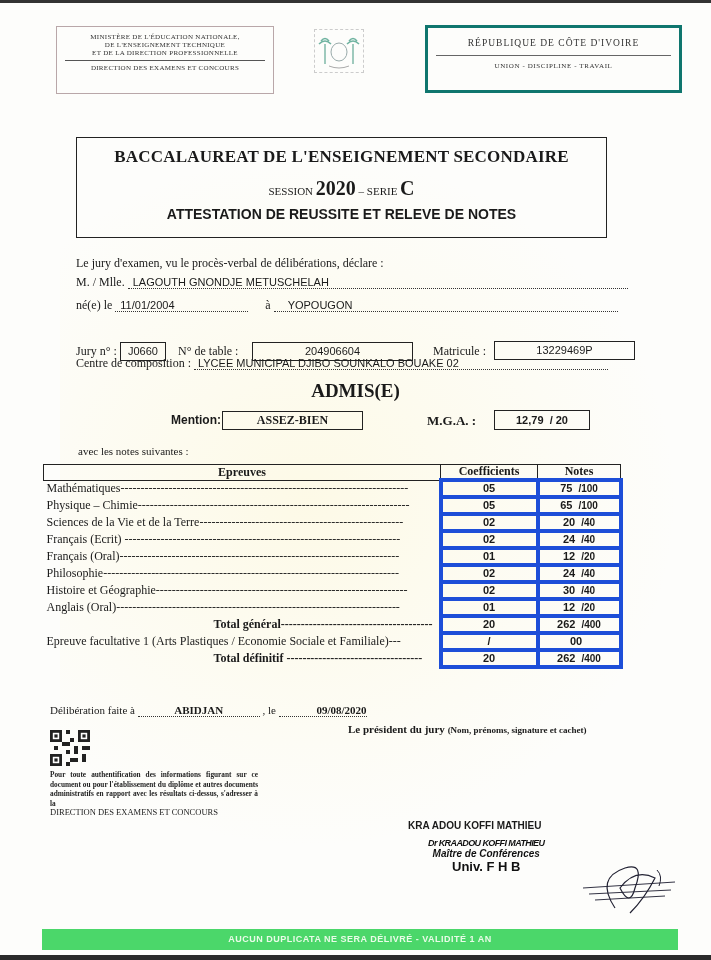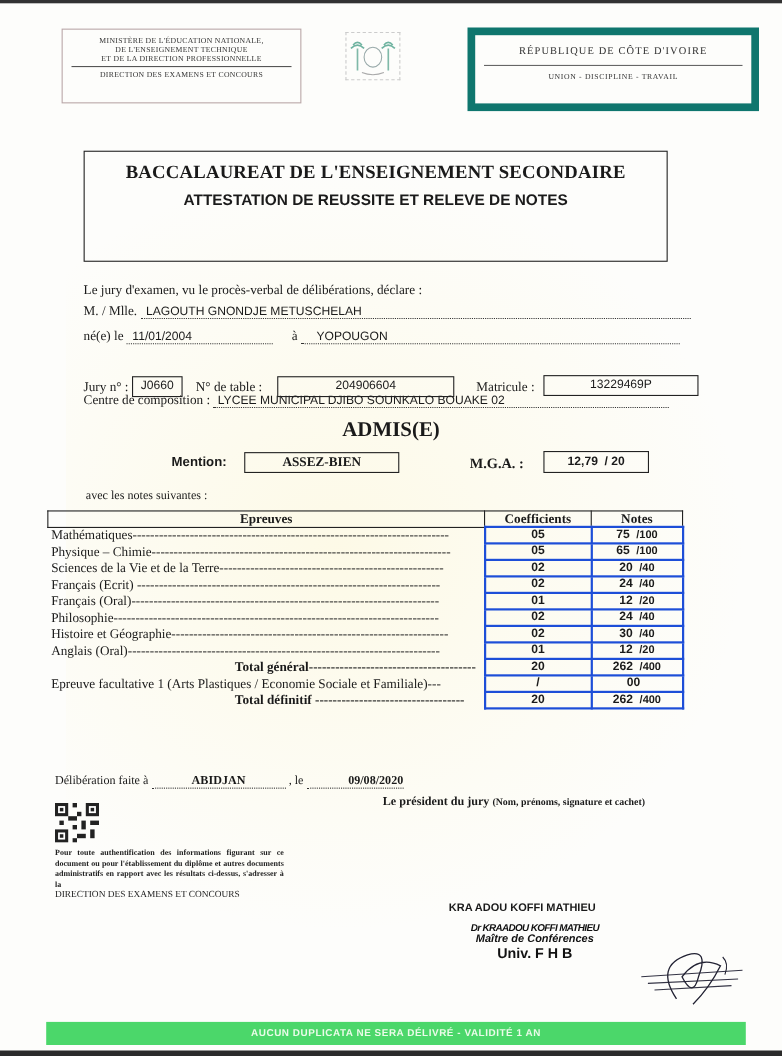--- a/index.html
+++ b/index.html
@@ -18,21 +18,21 @@
   .abs { position:absolute; }
   .hdr-left {
     left:56px; top:26px; width:216px; height:66px; border:1px solid #b9a7a9;
     font-family:"Liberation Serif", serif; font-size:7px; text-align:center; color:#333;
     letter-spacing:0.3px;
   }
   .hdr-left .l { line-height:8px; }
   .hdr-left .sep { margin:3px 8px 3px; border-top:1px solid #555; }
   .emblem { left:314px; top:29px; width:48px; height:42px; border:1px dashed #ccc; }
   .hdr-right {
-    left:425px; top:25px; width:251px; height:62px; border:7px solid #0f766e;
+    left:425px; top:25px; width:251px; height:62px; border:3px solid #0f766e;
     font-size:8px; text-align:center; color:#333; letter-spacing:0.6px;
   }
   .hdr-right .t1 { font-size:9.5px; margin-top:10px; letter-spacing:1px; }
   .hdr-right .sep { margin:7px 8px 6px; border-top:1px solid #666; }
   .hdr-right .t2 { font-size:7px; }
   .title-box {
     left:76px; top:137px; width:529px; height:99px; border:1.5px solid #222;
     text-align:center;
   }
   .title-box .t1 { font-weight:bold; font-size:17px; margin-top:9px; letter-spacing:0.2px; }
@@ -40,21 +40,21 @@
   .title-box .t2 b { font-size:20px; }
   .title-box .t3 { margin-top:6px; font-family:"Liberation Sans", sans-serif; font-weight:bold; font-size:14px; }
   .line { font-size:12px; }
   .dots { border-bottom:1px dotted #333; display:inline-block; }
   .fill { font-family:"Liberation Sans", sans-serif; font-size:11px; }
   .box { border:1px solid #222; font-family:"Liberation Sans", sans-serif; font-size:11px; text-align:center; }
   .admis { left:0; width:711px; top:380px; text-align:center; font-weight:bold; font-size:19px; }
   table.notes { border-collapse:collapse; font-size:12px; }
   table.notes td, table.notes th { padding:0 3px; height:13px; line-height:13px; }
   .ep-head { border:1px solid #222; font-weight:bold; text-align:center; }
-  .cf, .nt { border:2px solid #1d4ed8; text-align:center; font-family:"Liberation Sans", sans-serif; font-weight:bold; font-size:11px; }
+  .cf, .nt { border:4px solid #1d4ed8; text-align:center; font-family:"Liberation Sans", sans-serif; font-weight:bold; font-size:11px; }
   .cfh, .nth { border:1px solid #222; text-align:center; font-weight:bold; font-size:12px; }
   .nt .out { font-size:10px; margin-left:6px; }
   .ep { white-space:nowrap; overflow:hidden; }
   .ep.total { font-weight:bold; padding-left:170px !important; }
   .qr { left:50px; top:730px; width:40px; height:36px; }
   .auth { left:50px; top:770px; width:208px; font-size:7.3px; font-weight:bold; line-height:9.5px; text-align:justify; color:#222; }
   .president { left:348px; top:723px; font-size:11px; font-weight:bold; }
   .president span { font-size:9px; font-weight:bold; }
   .presname { left:408px; top:820px; font-family:"Liberation Sans", sans-serif; font-size:10px; font-weight:bold; }
   .stamp { left:428px; top:838px; text-align:center; font-family:"Liberation Sans", sans-serif; font-weight:bold; color:#111; }
@@ -94,20 +94,26 @@
 </div>
 
 <div class="abs hdr-right">
   <div class="t1">RÉPUBLIQUE DE CÔTE D'IVOIRE</div>
   <div class="sep"></div>
   <div class="t2">UNION - DISCIPLINE - TRAVAIL</div>
 </div>
 
 <div class="abs title-box">
   <div class="t1">BACCALAUREAT DE L'ENSEIGNEMENT SECONDAIRE</div>
+  <div class="t2">
+    <span>SESSION</span>
+    <b>2020</b>
+    <span>– SERIE</span>
+    <b>C</b>
+  </div>
   <div class="t3">ATTESTATION DE REUSSITE ET RELEVE DE NOTES</div>
 </div>
 
 <div class="abs line" style="left:76px;top:256px;">Le jury d'examen, vu le procès-verbal de délibérations, déclare :</div>
 
 <div class="abs line" style="left:76px;top:275px;width:560px;">
   <span>M. / Mlle.</span>
   <span class="dots fill" style="width:495px;padding-left:5px;">LAGOUTH GNONDJE METUSCHELAH</span>
 </div>
 
@@ -125,21 +131,21 @@
 
 <div class="abs line" style="left:76px;top:344px;">Jury n° :</div>
 <div class="abs box" style="left:120px;top:342px;width:44px;height:17px;line-height:17px;">J0660</div>
 <div class="abs line" style="left:178px;top:344px;">N° de table :</div>
 <div class="abs box" style="left:252px;top:342px;width:159px;height:17px;line-height:17px;">204906604</div>
 <div class="abs line" style="left:433px;top:344px;">Matricule :</div>
 <div class="abs box" style="left:494px;top:341px;width:139px;height:17px;line-height:17px;">13229469P</div>
 
 <div class="abs admis">ADMIS(E)</div>
 
-<div class="abs" style="left:120px;top:413px;font-family:'Liberation Sans',sans-serif;font-weight:bold;font-size:12px;padding-left:36px;">Mention:</div>
+<div class="abs" style="left:135px;top:413px;font-family:'Liberation Sans',sans-serif;font-weight:bold;font-size:12px;padding-left:36px;">Mention:</div>
 <div class="abs box" style="left:222px;top:411px;width:139px;height:17px;line-height:17px;font-weight:bold;font-family:'Liberation Serif',serif;font-size:12px;">ASSEZ-BIEN</div>
 <div class="abs" style="left:427px;top:413px;font-weight:bold;font-size:13px;">M.G.A. :</div>
 <div class="abs box" style="left:494px;top:410px;width:94px;height:18px;line-height:18px;font-weight:bold;white-space:pre;">12,79  / 20</div>
 
 <div class="abs" style="left:78px;top:445px;font-size:11px;">avec les notes suivantes :</div>
 
 <div class="abs" style="left:43px;top:464px;">
   <table class="notes">
     <thead>
       <tr>

